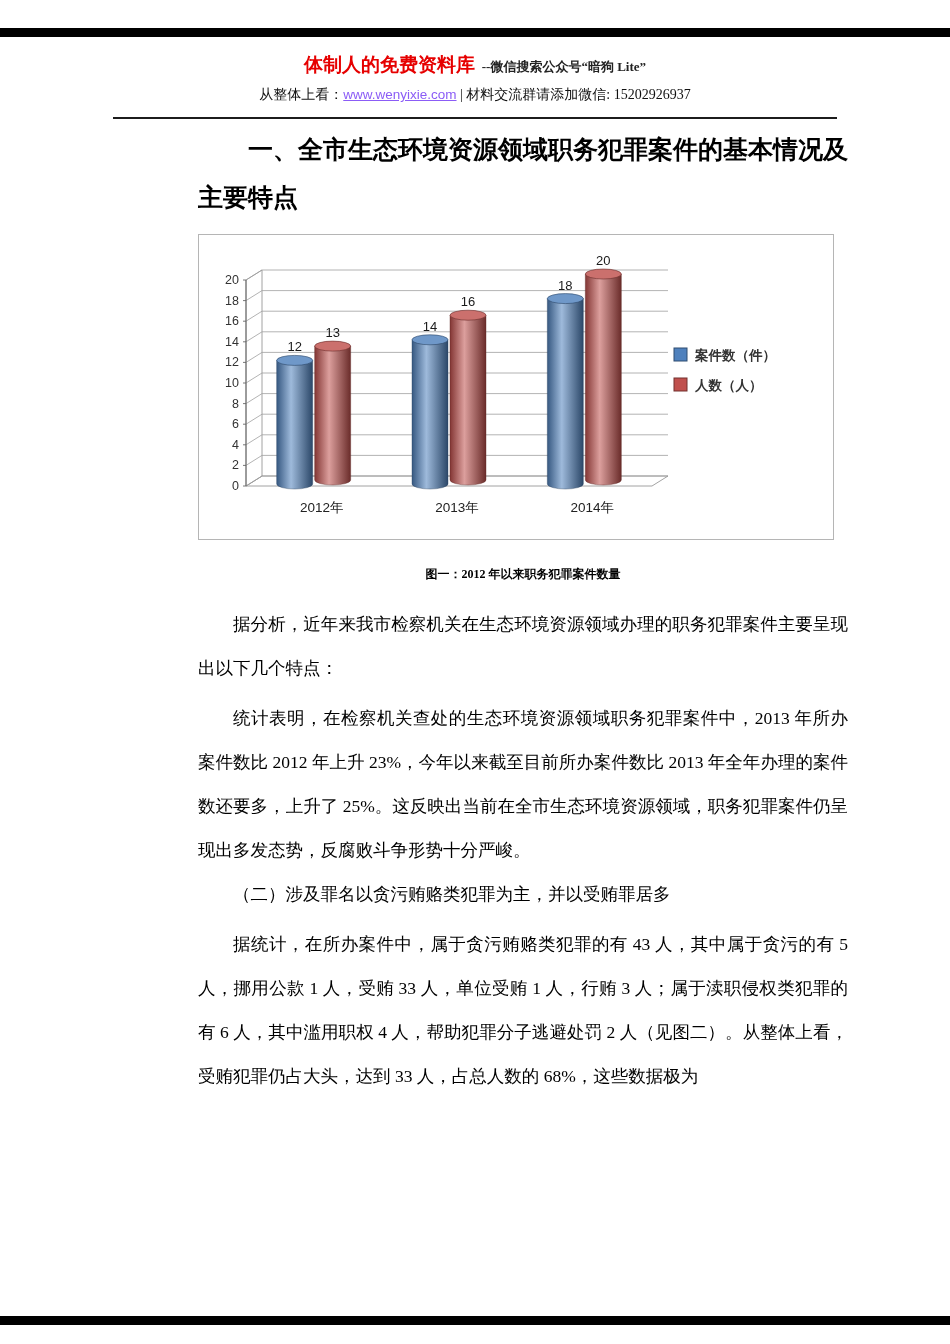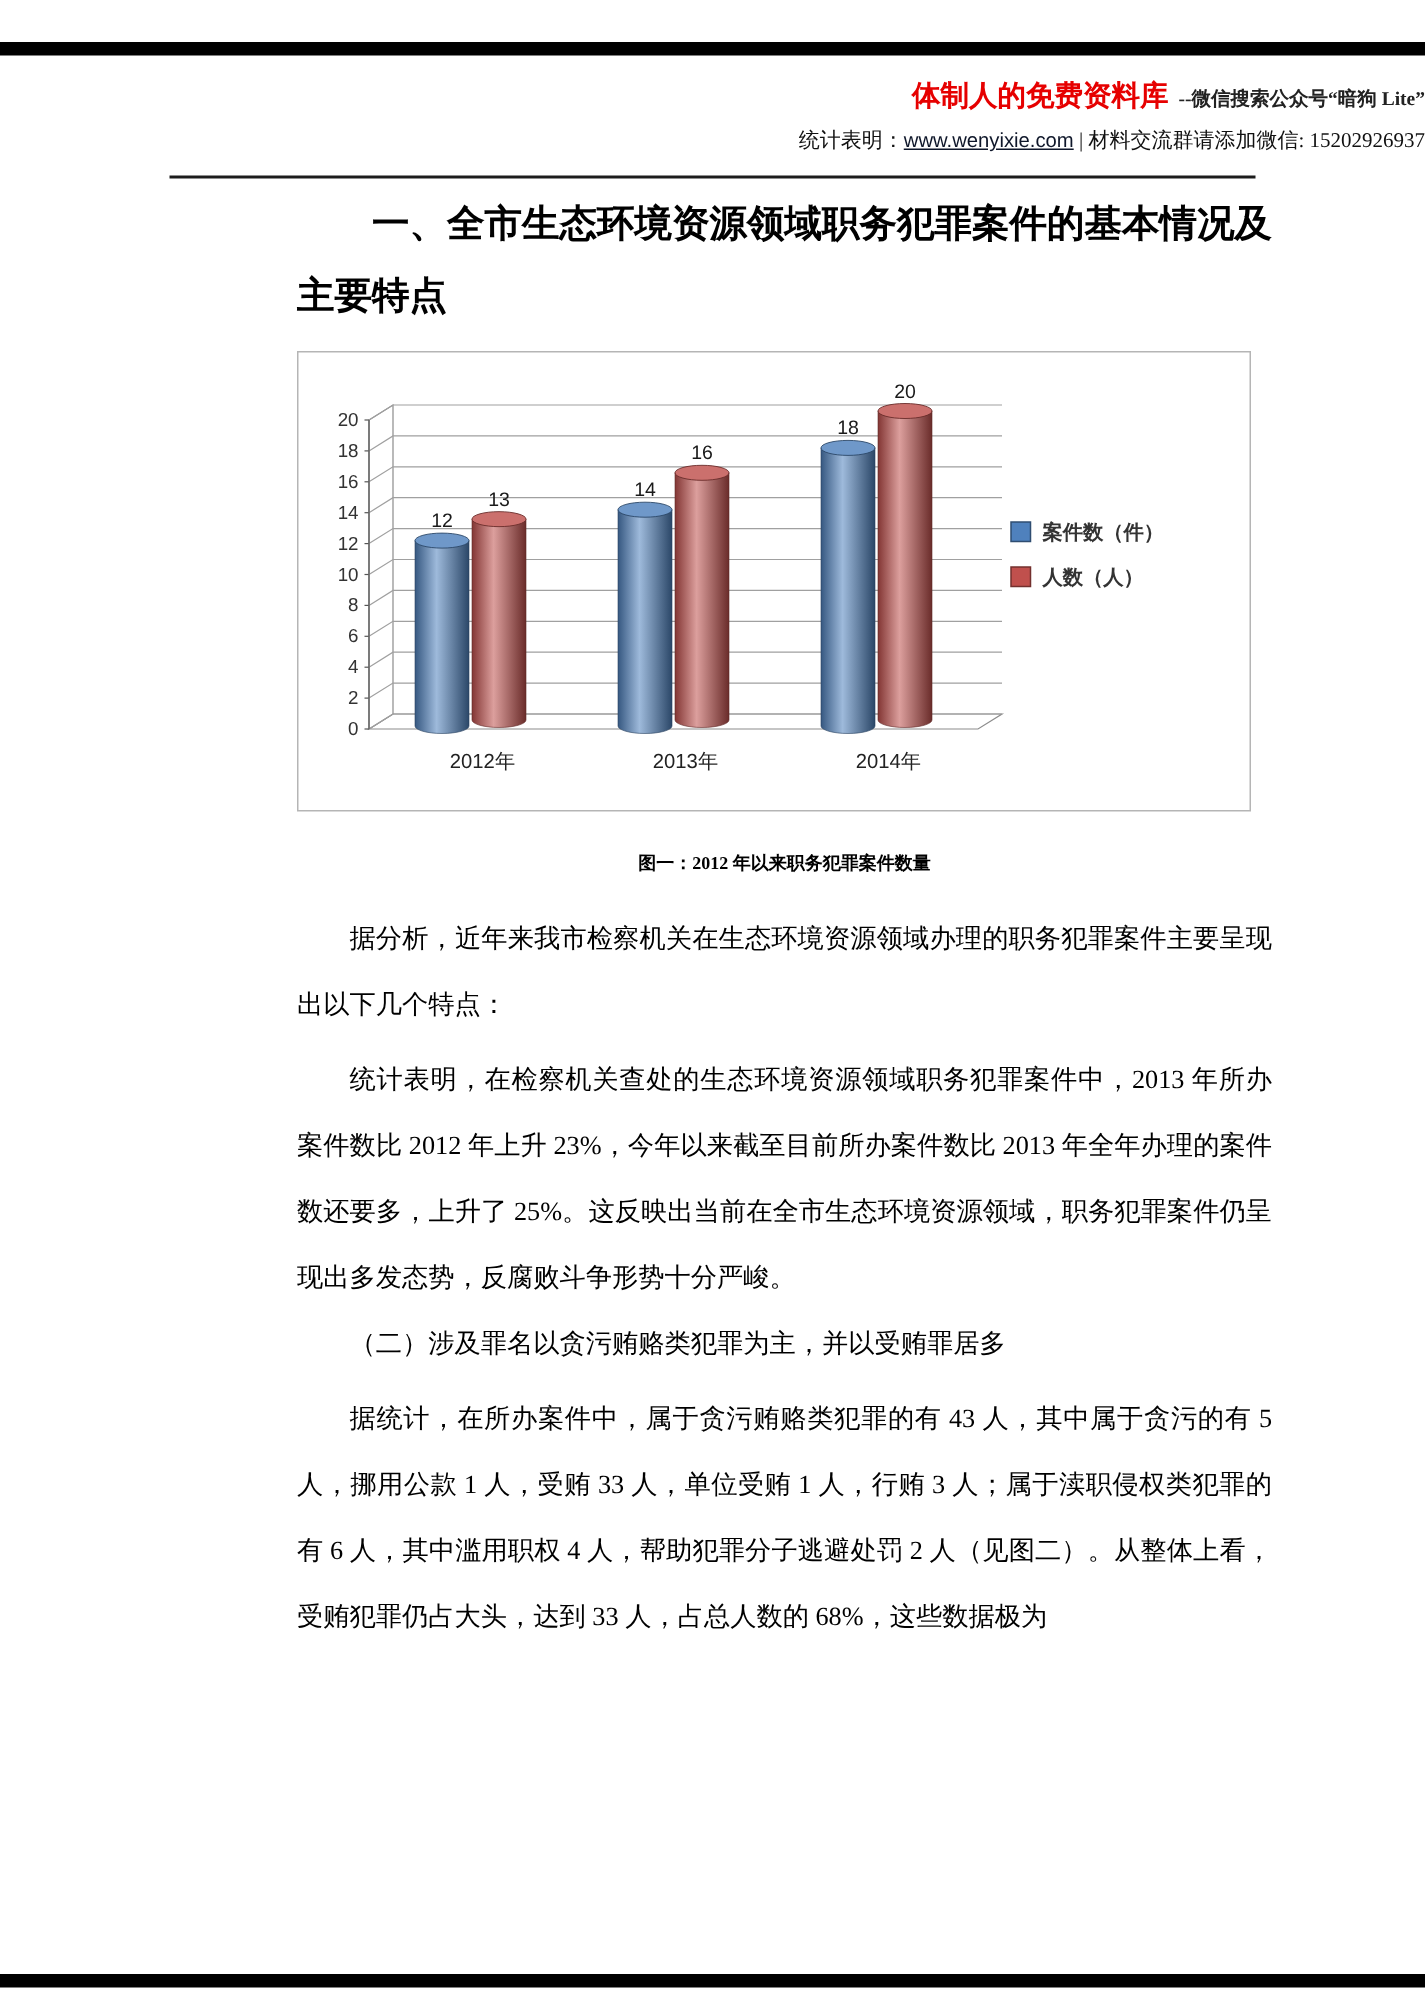--- a/index.html
+++ b/index.html
@@ -6,21 +6,21 @@
   html, body { background:#ffffff; }
   .page {
     position:relative; width:950px; height:1344px; margin:0 auto;
     background:#ffffff; overflow:hidden; color:#000;
     font-family:"Liberation Serif","DejaVu Serif",serif;
   }
   .black-bar { position:absolute; left:0; width:100%; height:9px; background:#000; }
   .black-bar.top { top:28px; }
   .black-bar.bottom { top:1316px; }
 
-  .promo { position:absolute; top:52px; left:0; width:100%; text-align:right; }
+  .promo { position:absolute; top:52px; left:0; width:100%; text-align:center; }
   .promo-line1 { font-size:19px; line-height:26px; }
   .brand { font-weight:bold; font-size:19px; }
   .brand-note { font-size:13px; color:#222; font-weight:bold; margin-left:2px; }
   .promo-line2 { font-size:14px; line-height:22px; margin-top:4px; color:#111; }
   .url-link { text-decoration:underline; cursor:pointer; font-family:"Liberation Sans",sans-serif; font-size:13.5px; }
   .header-rule { position:absolute; top:117px; left:113px; width:724px; height:0; border-top:2px solid #1c1c1c; }
 
   .content { position:absolute; top:126px; left:150px; width:650px;margin-left:48px; }
   .doc-title {
     font-size:25px; font-weight:bold; line-height:48px;
@@ -49,21 +49,21 @@
 <div class="page">
 
   <div class="black-bar top"></div>
 
   <div class="promo">
     <div class="promo-line1">
       <span class="brand" style="color: rgb(230, 0, 0);">体制人的免费资料库</span>
       <span class="brand-note">--微信搜索公众号“暗狗 Lite”</span>
     </div>
     <div class="promo-line2">
-      <span>统计表明：</span><a class="url-link" style="color: #0f172a;">www.wenyixie.com</a><span> | 材料交流群请添加微信: 15202926937</span>
+      <span>从整体上看：</span><a class="url-link" style="color: #8b5cf6;">www.wenyixie.com</a><span> | 材料交流群请添加微信: 15202926937</span>
     </div>
   </div>
 
   <div class="header-rule"></div>
 
   <div class="content">
 
     <h1 class="doc-title">一、全市生态环境资源领域职务犯罪案件的基本情况及主要特点</h1>
 
 

